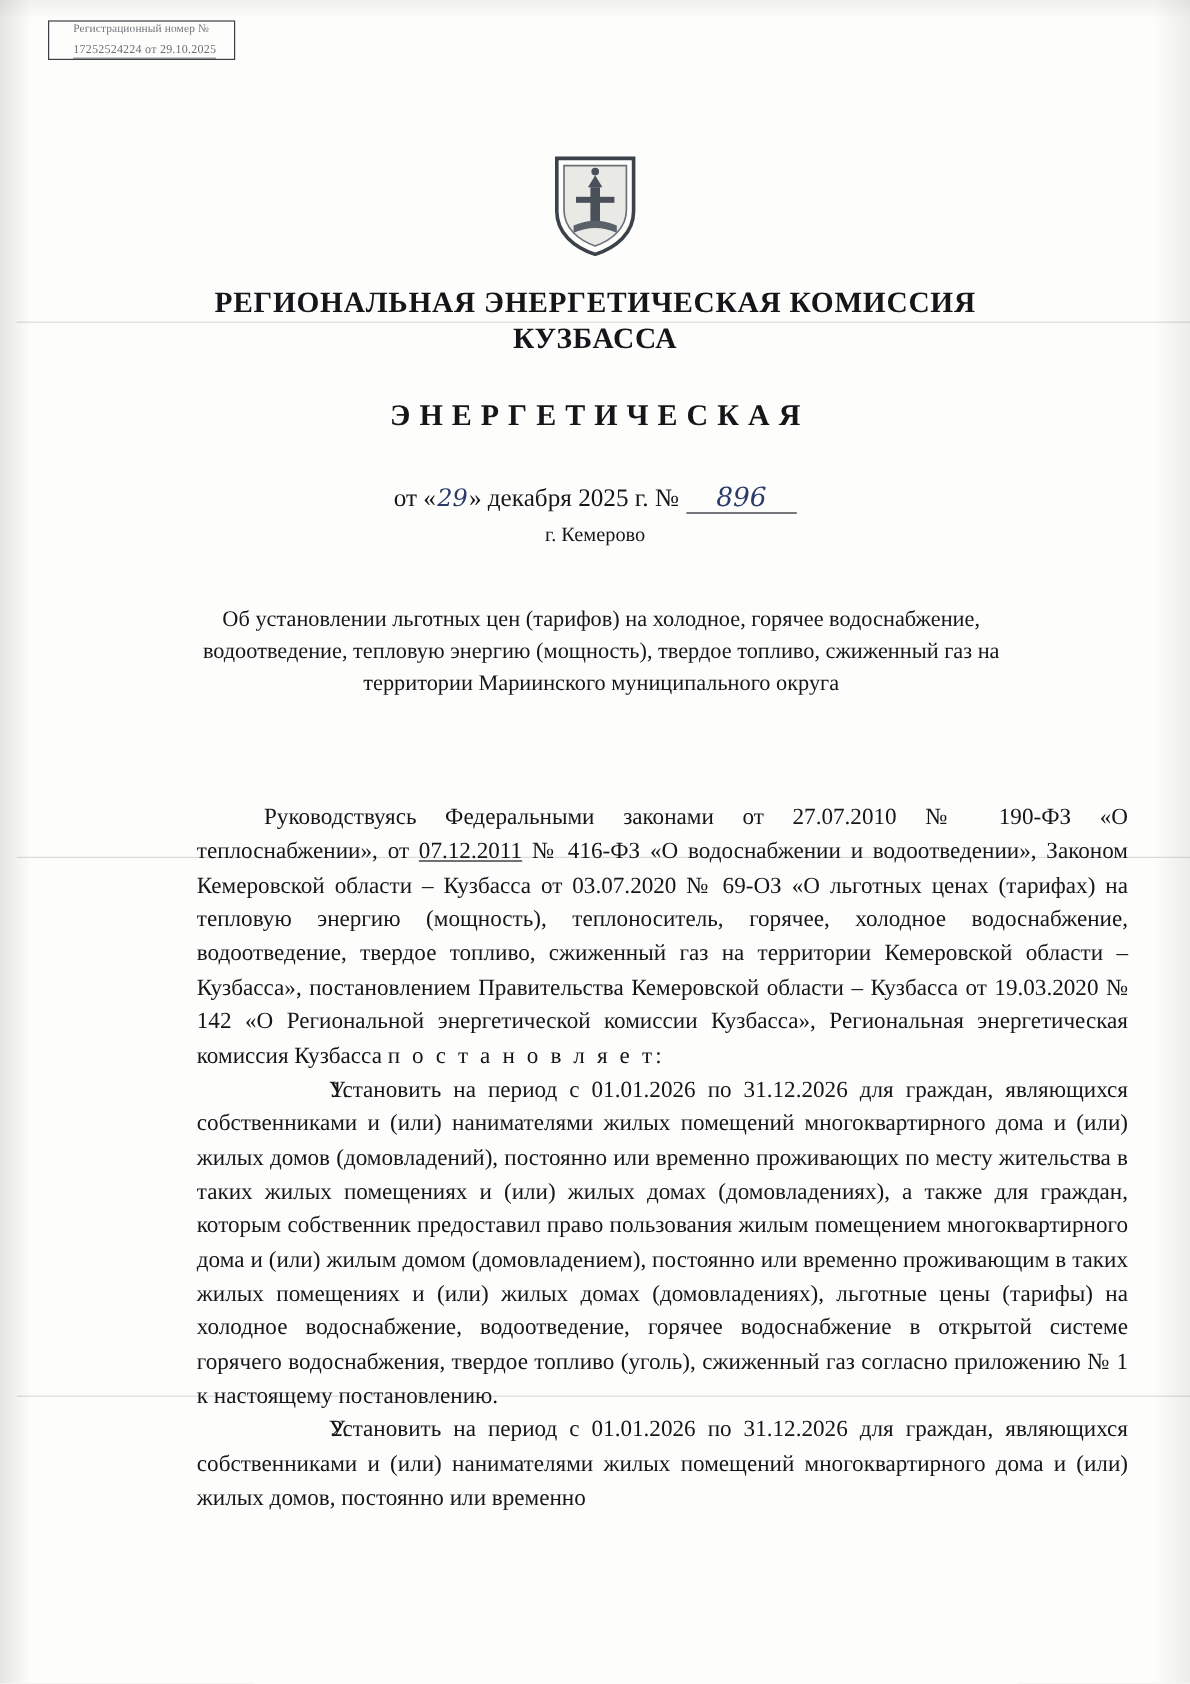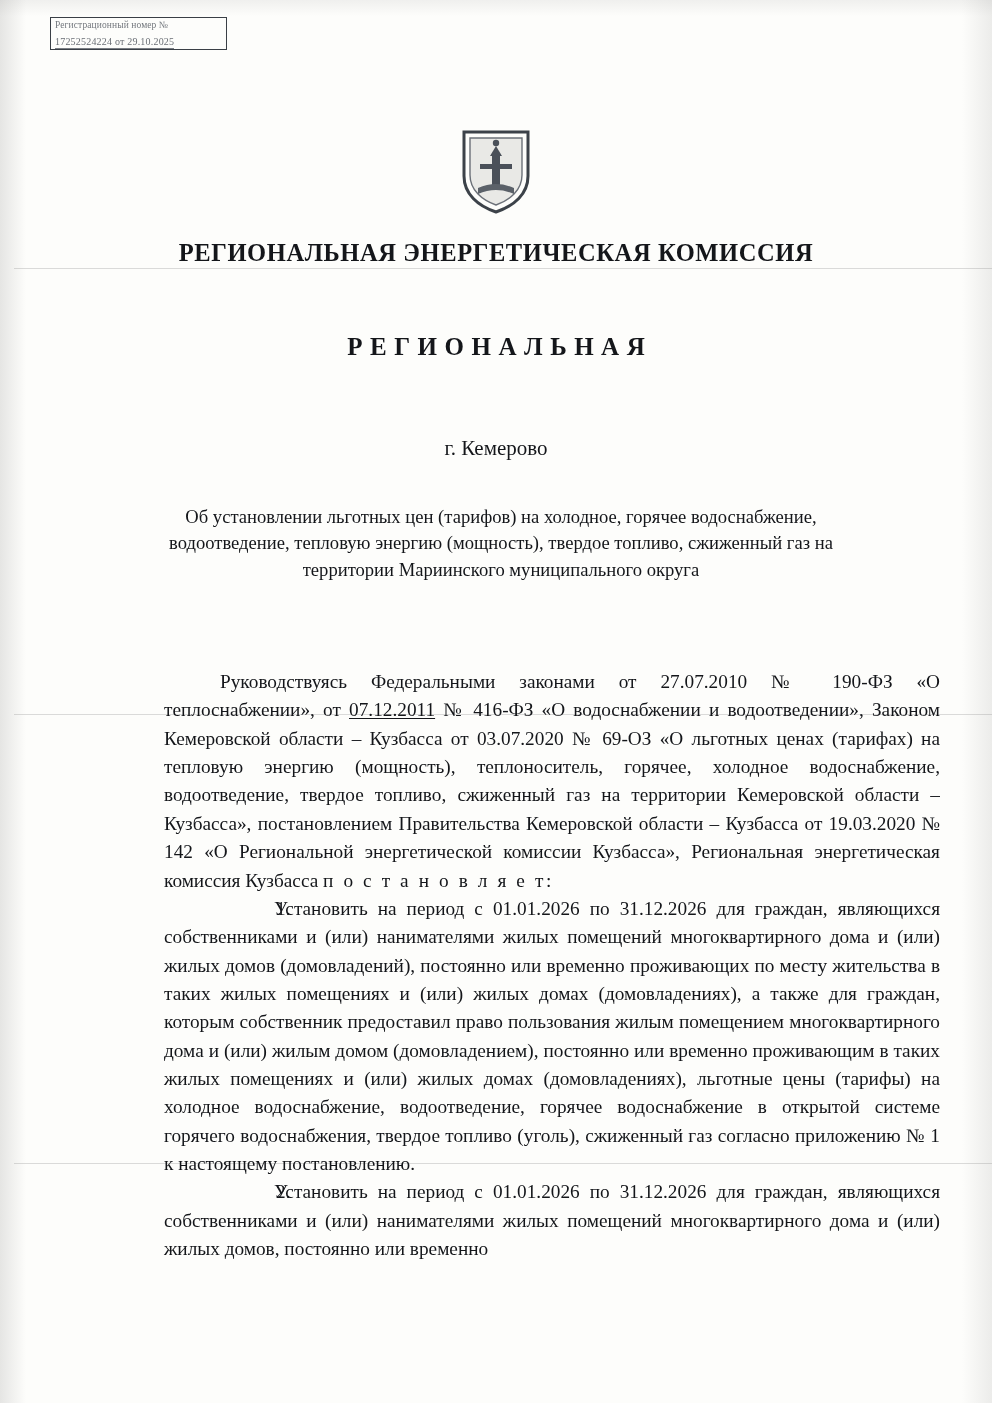--- a/index.html
+++ b/index.html
@@ -44,27 +44,27 @@
     left: 14px;
     right: 0;
     height: 1px;
     background: rgba(140,140,140,0.30);
     pointer-events: none;
   }
 
   
   .reg-stamp {
     position: absolute;
-    left: 50px;
+    left: 40px;
     top: 17px;
-    width: 177px;
+    width: 156px;
     height: 33px;
     border: 1.6px solid #3a3f46;
     box-sizing: border-box;
-    padding: 2px 3px 0 4px;
+    padding: 2px 3px 0 20px;
     font-family: "Liberation Serif", serif;
     color: #5c6168;
     line-height: 1.15;
   }
   .reg-stamp .l1 {
     font-size: 9.5px;
     letter-spacing: 0.1px;
     white-space: nowrap;
     opacity: 0.85;
   }
@@ -139,21 +139,21 @@
     font-size: 22px;
     color: #2b3a6b;
     margin-left: 6px;
     line-height: 1.05;
   }
   .city {
     position: absolute;
     left: 0; right: 0;
     top: 436px;
     text-align: center;
-    font-size: 21px;
+    font-size: 17px;
   }
 
   .subject {
     position: absolute;
     left: 150px;
     right: 140px;
     top: 504px;
     text-align: center;
     font-weight: normal;
     font-size: 18.6px;
@@ -209,24 +209,28 @@
       <path d="M38 18 L44 28 H32 Z" fill="#4a5059"></path>
       <rect x="34" y="28" width="8" height="30" fill="#4a5059"></rect>
       <rect x="22" y="36" width="32" height="5" fill="#4a5059"></rect>
       <path d="M20 60 Q38 52 56 60 L56 66 Q38 58 20 66 Z" fill="#5b6169"></path>
       <circle cx="38" cy="15" r="3.2" fill="#4a5059"></circle>
     </svg>
   </div>
 
   <div class="org-title">
     <span>РЕГИОНАЛЬНАЯ ЭНЕРГЕТИЧЕСКАЯ КОМИССИЯ</span>
-  </div>
-
-  <div class="doc-type">РЕГИОНАЛЬНАЯ</div>
-
+    <span class="line2">КУЗБАССА</span>
+  </div>
+
+  <div class="doc-type">ЭНЕРГЕТИЧЕСКАЯ</div>
+
+  <div class="date-line">
+    <span>от «</span><span class="handwritten">29</span><span>» декабря 2025 г. №</span><span class="num-blank">896</span>
+  </div>
 
   <div class="city">г. Кемерово</div>
 
   <div class="subject">Об установлении льготных цен (тарифов) на холодное, горячее водоснабжение, водоотведение, тепловую энергию (мощность), твердое топливо, сжиженный газ на территории Мариинского муниципального округа</div>
 
   <div class="body">
     <p><span>Руководствуясь Федеральными законами от 27.07.2010 № 190-ФЗ «О теплоснабжении», от </span><span class="u">07.12.2011</span><span> № 416-ФЗ «О водоснабжении и водоотведении», Законом Кемеровской области – Кузбасса от 03.07.2020 № 69-ОЗ «О льготных ценах (тарифах) на тепловую энергию (мощность), теплоноситель, горячее, холодное водоснабжение, водоотведение, твердое топливо, сжиженный газ на территории Кемеровской области – Кузбасса», постановлением Правительства Кемеровской области – Кузбасса от 19.03.2020 № 142 «О Региональной энергетической комиссии Кузбасса», Региональная энергетическая комиссия Кузбасса </span><span class="sp">п о с т а н о в л я е т:</span></p>
     <p><span class="item-num">1.</span><span>Установить на период с 01.01.2026 по 31.12.2026 для граждан, являющихся собственниками и (или) нанимателями жилых помещений многоквартирного дома и (или) жилых домов (домовладений), постоянно или временно проживающих по месту жительства в таких жилых помещениях и (или) жилых домах (домовладениях), а также для граждан, которым собственник предоставил право пользования жилым помещением многоквартирного дома и (или) жилым домом (домовладением), постоянно или временно проживающим в таких жилых помещениях и (или) жилых домах (домовладениях), льготные цены (тарифы) на холодное водоснабжение, водоотведение, горячее водоснабжение в открытой системе горячего водоснабжения, твердое топливо (уголь), сжиженный газ согласно приложению № 1 к настоящему постановлению.</span></p>
     <p><span class="item-num">2.</span><span>Установить на период с 01.01.2026 по 31.12.2026 для граждан, являющихся собственниками и (или) нанимателями жилых помещений многоквартирного дома и (или) жилых домов, постоянно или временно</span></p>
   </div>

